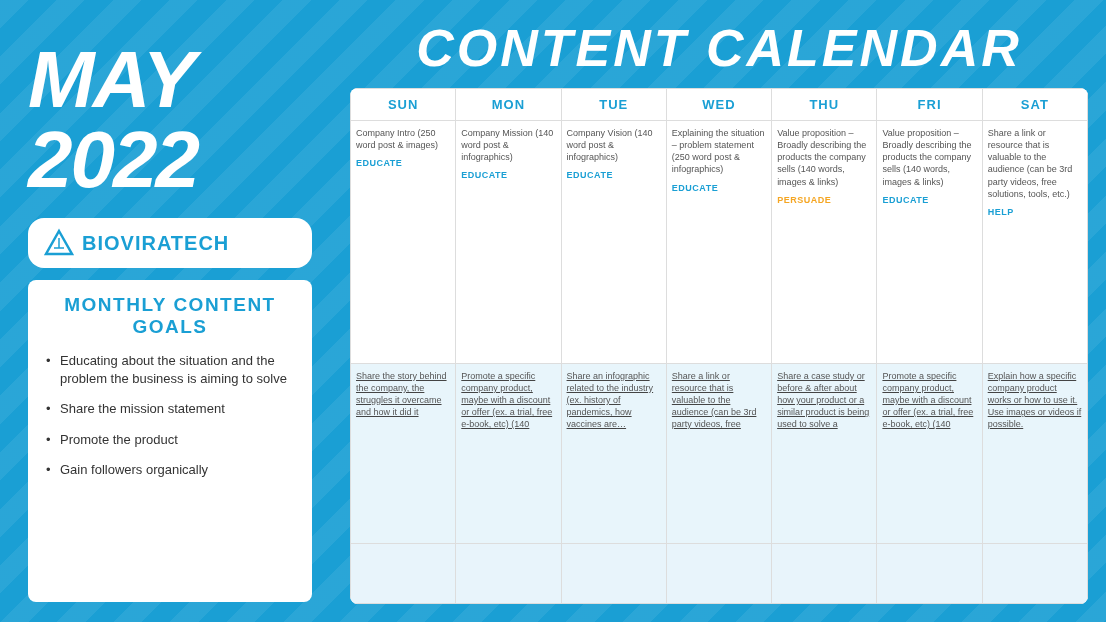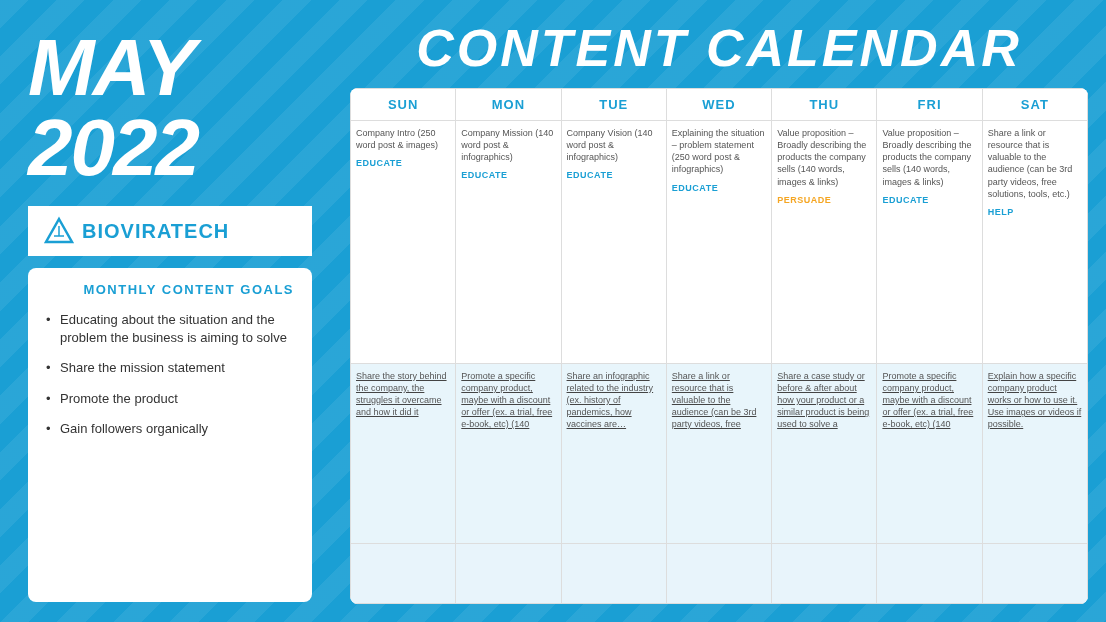--- a/index.html
+++ b/index.html
@@ -46,35 +46,36 @@
     }
 
     .month-title {
       color: white;
       font-size: 80px;
       font-weight: 900;
       line-height: 1;
       font-style: italic;
       letter-spacing: -2px;
       text-transform: uppercase;
+      margin-top: 12px;
     }
 
     .year-title {
       color: white;
       font-size: 80px;
       font-weight: 900;
       line-height: 1;
       font-style: italic;
       letter-spacing: -2px;
       margin-bottom: 18px;
     }
 
     .logo-box {
       background: white;
-      border-radius: 0;
+      border-radius: 16px;
       padding: 10px 16px;
       display: flex;
       align-items: center;
       gap: 8px;
       margin-bottom: 12px;
     }
 
     .logo-icon {
       width: 30px;
       height: 30px;
@@ -90,26 +91,26 @@
 
     .goals-box {
       background: white;
       border-radius: 8px;
       padding: 14px 18px 18px 18px;
       flex: 1;
     }
 
     .goals-title {
       color: #1a9fd4;
-      font-size: 13px;
+      font-size: 19px;
       font-weight: 900;
       letter-spacing: 1.5px;
       text-transform: uppercase;
       margin-bottom: 14px;
-      text-align: right;
+      text-align: center;
     }
 
     .goals-list {
       list-style: none;
       padding: 0;
     }
 
     .goals-list li {
       color: #333;
       font-size: 13px;

